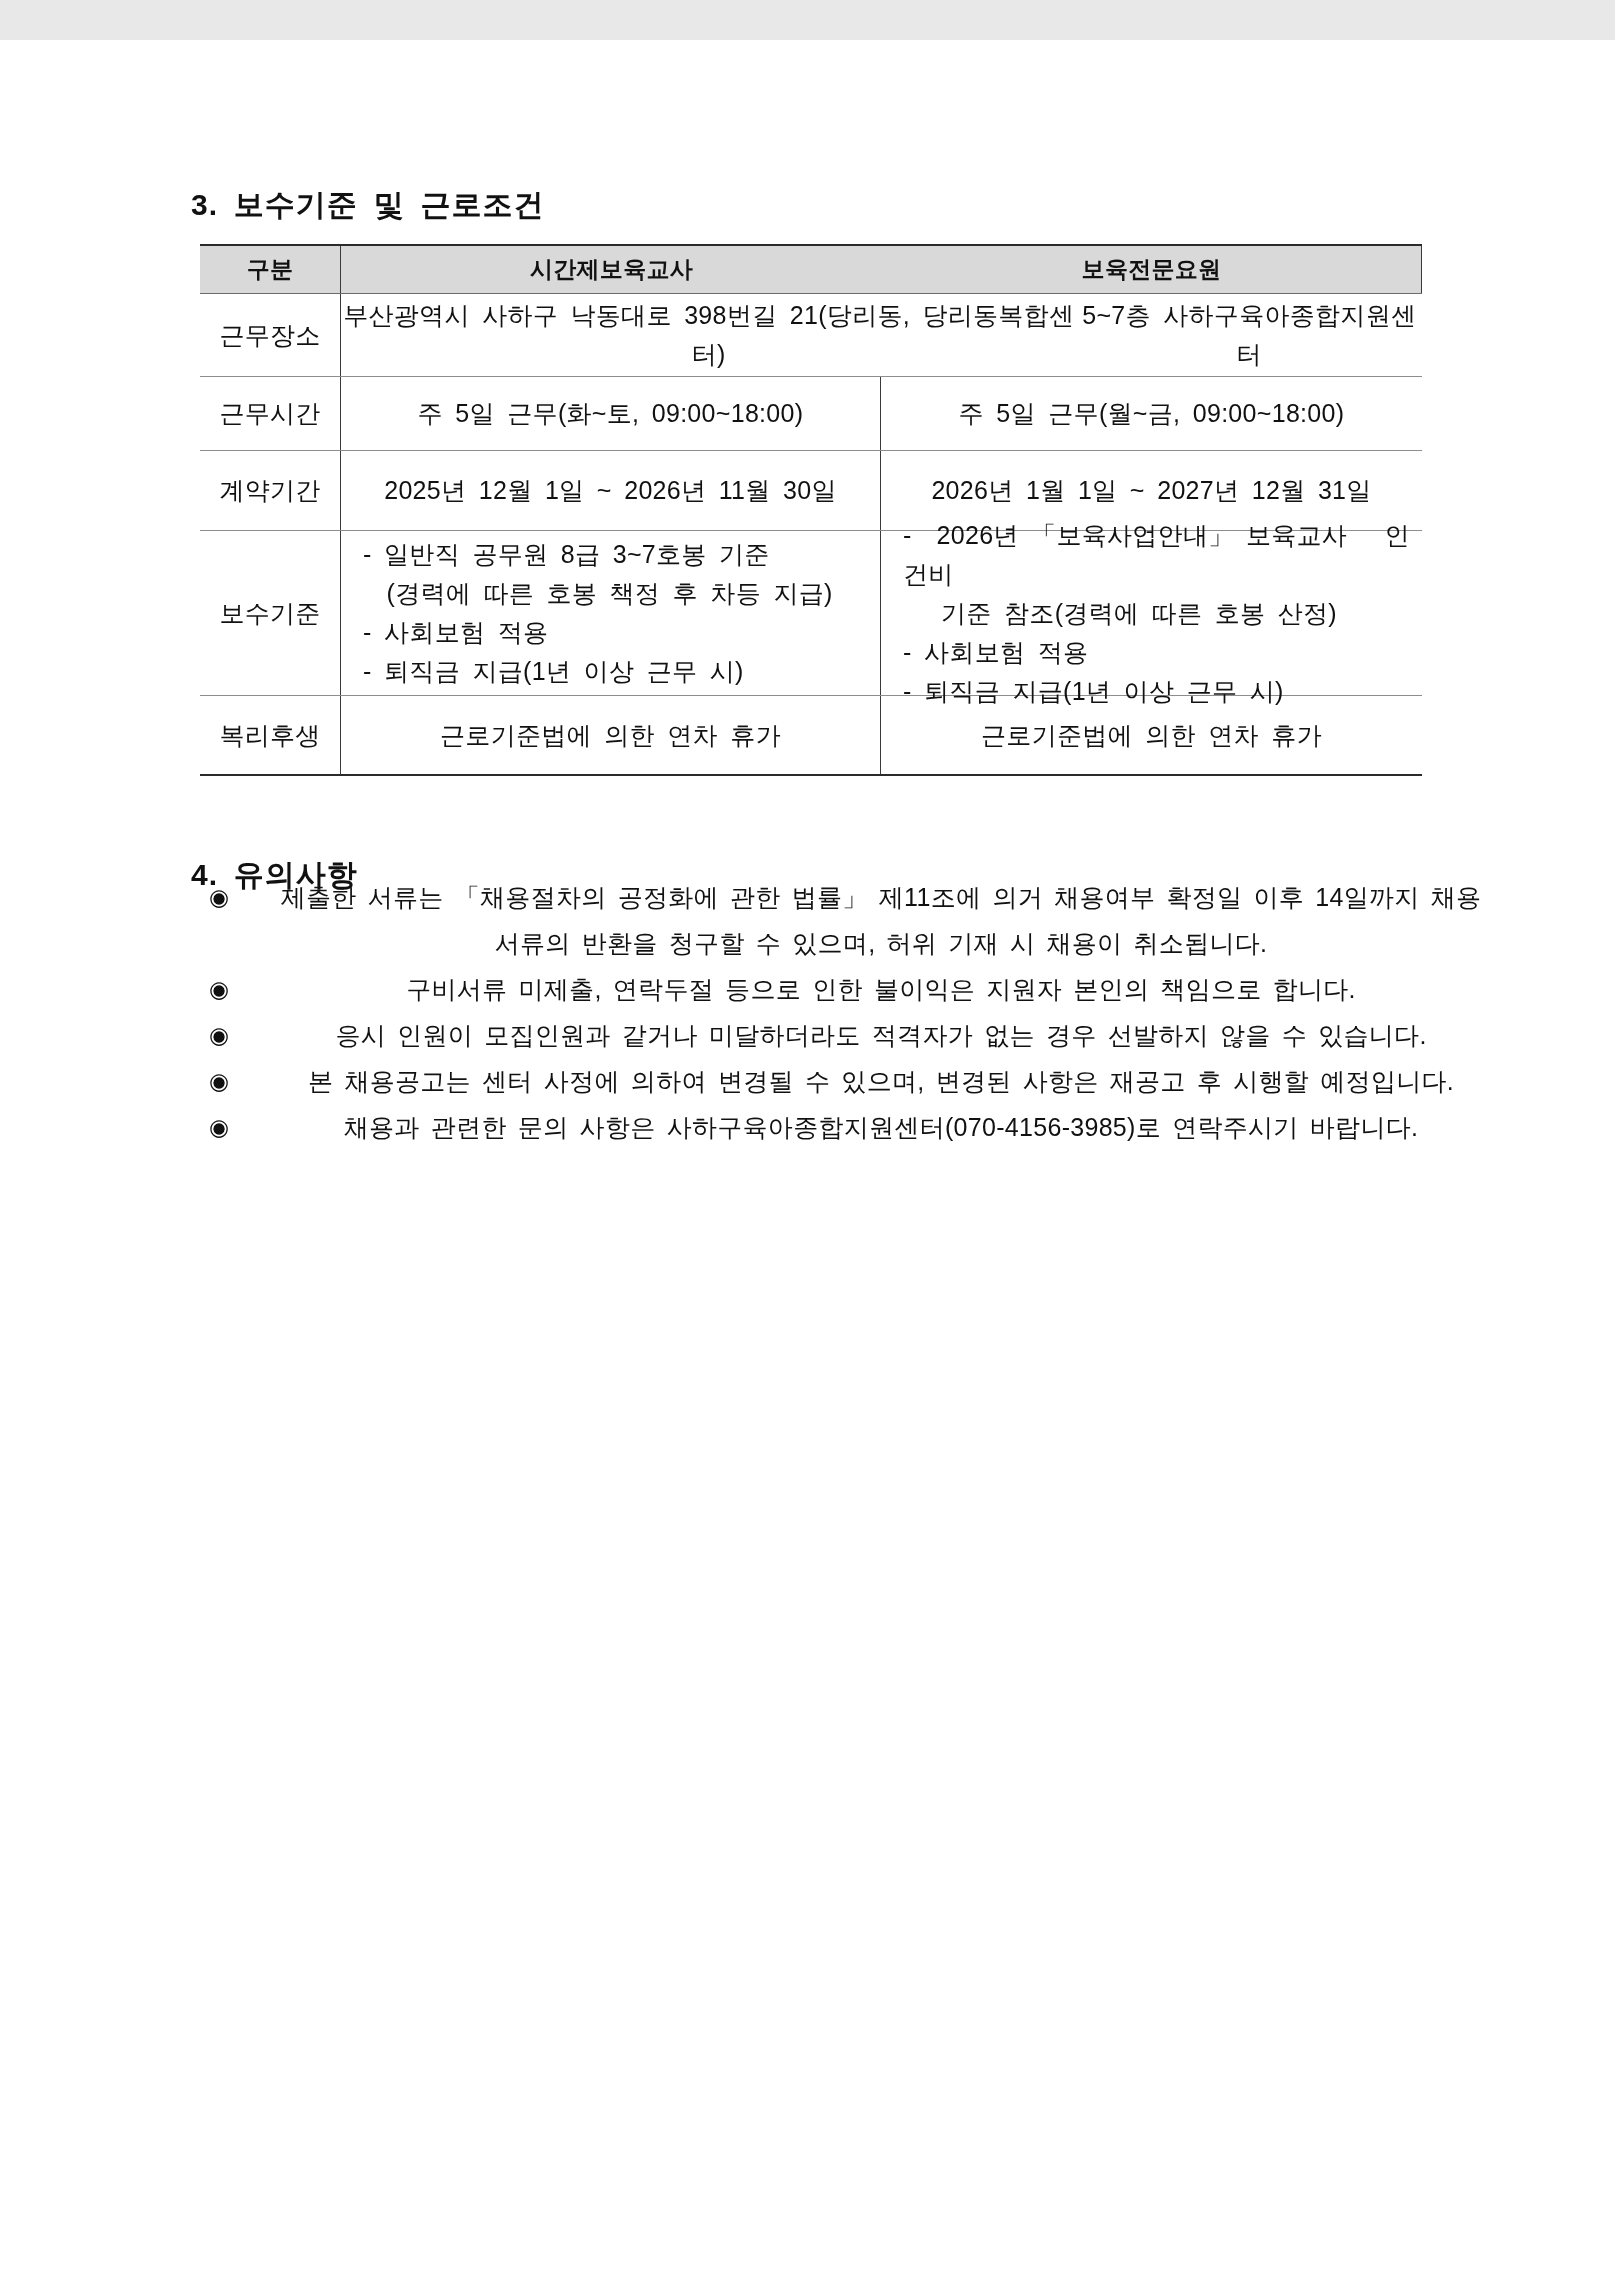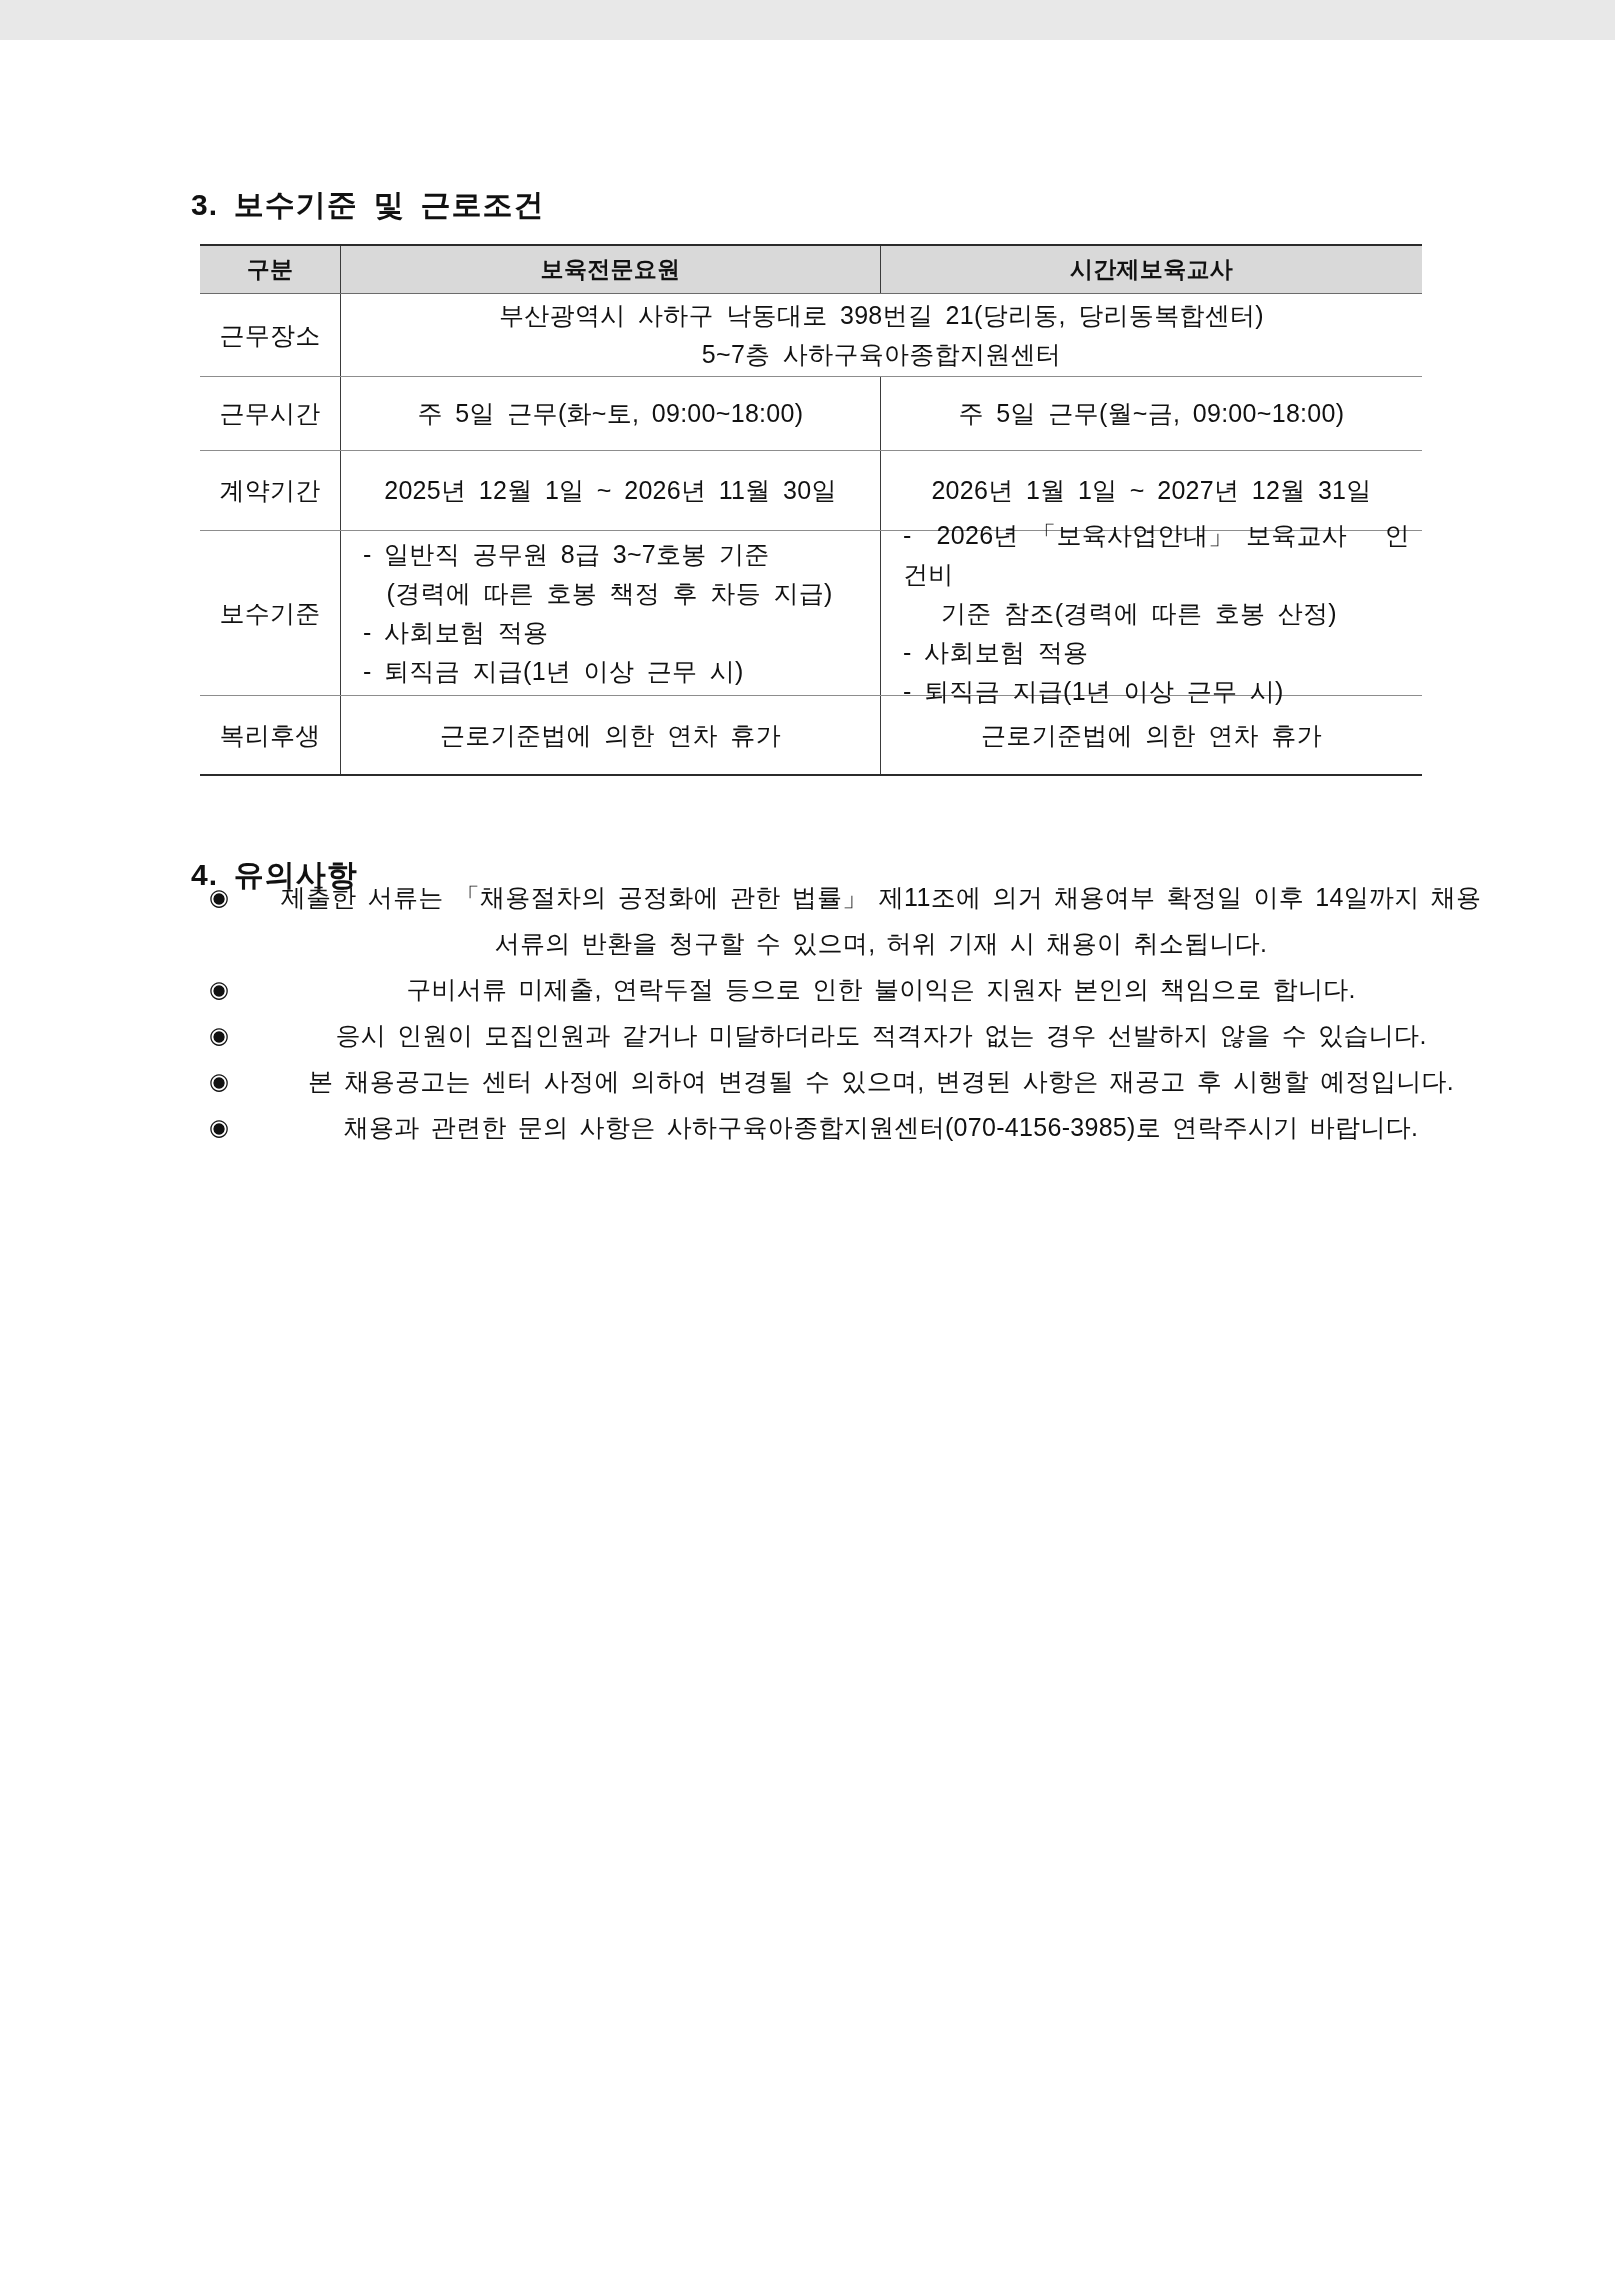--- a/index.html
+++ b/index.html
@@ -39,21 +39,21 @@
     display:flex;align-items:center;justify-content:center;
     box-sizing:border-box;
     word-spacing:5.2px;letter-spacing:0.3px;
     text-align:center;
   }
   .c-label{width:141px;border-right:1.3px solid #3a3a3a;flex:none;}
   .c-mid{width:540px;border-right:1.3px solid #3a3a3a;flex:none;}
   .c-last{flex:1;}
   .c-merged{flex:1;}
   .thead-row .cell{font-weight:600;font-size:23px;}
-  .multiline{flex-direction:column;line-height:39px;text-align:center;}
+  .multiline{flex-direction:row;line-height:39px;text-align:center;}
   .listcell{
     flex-direction:column;align-items:flex-start;justify-content:center;
     padding-left:22px;line-height:39px;text-align:left;
     white-space:pre-wrap;
   }
   .listcell .cont1{padding-left:23.5px;}
   .listcell .cont2{padding-left:38px;}
   .r-place{height:83px;}
   .r-hours{height:74px;}
   .r-term{height:80px;}
@@ -76,22 +76,22 @@
 <body>
 
 <div class="page">
 
   <div id="heading3" class="h-num">3. 보수기준 및 근로조건</div>
 
   <div class="tbl">
 
     <div class="trow thead-row">
       <div class="cell c-label">구분</div>
+      <div class="cell c-last">시간제보육교사</div>
       <div class="cell c-mid">보육전문요원</div>
-      <div class="cell c-last">시간제보육교사</div>
     </div>
 
     <div class="trow sep r-place">
       <div class="cell c-label">근무장소</div>
       <div class="cell c-merged multiline">
         <div>부산광역시 사하구 낙동대로 398번길 21(당리동, 당리동복합센터)</div>
         <div>5~7층 사하구육아종합지원센터</div>
       </div>
     </div>
 

